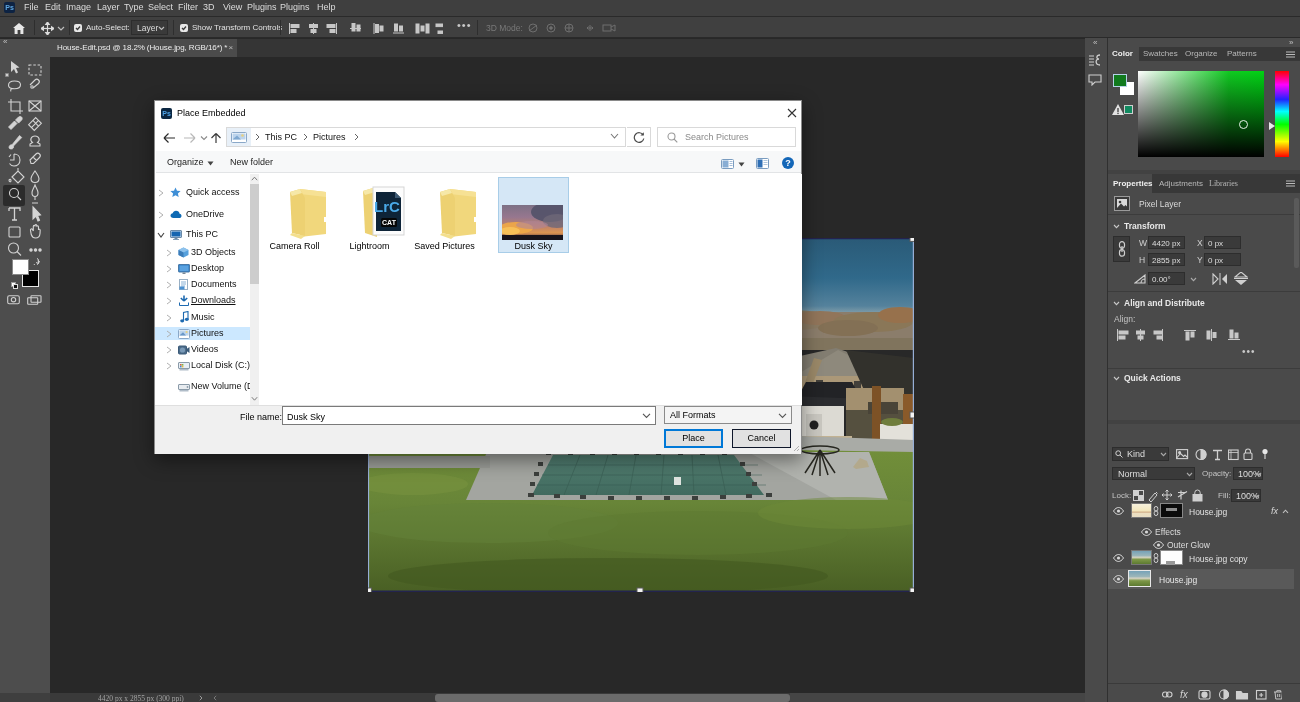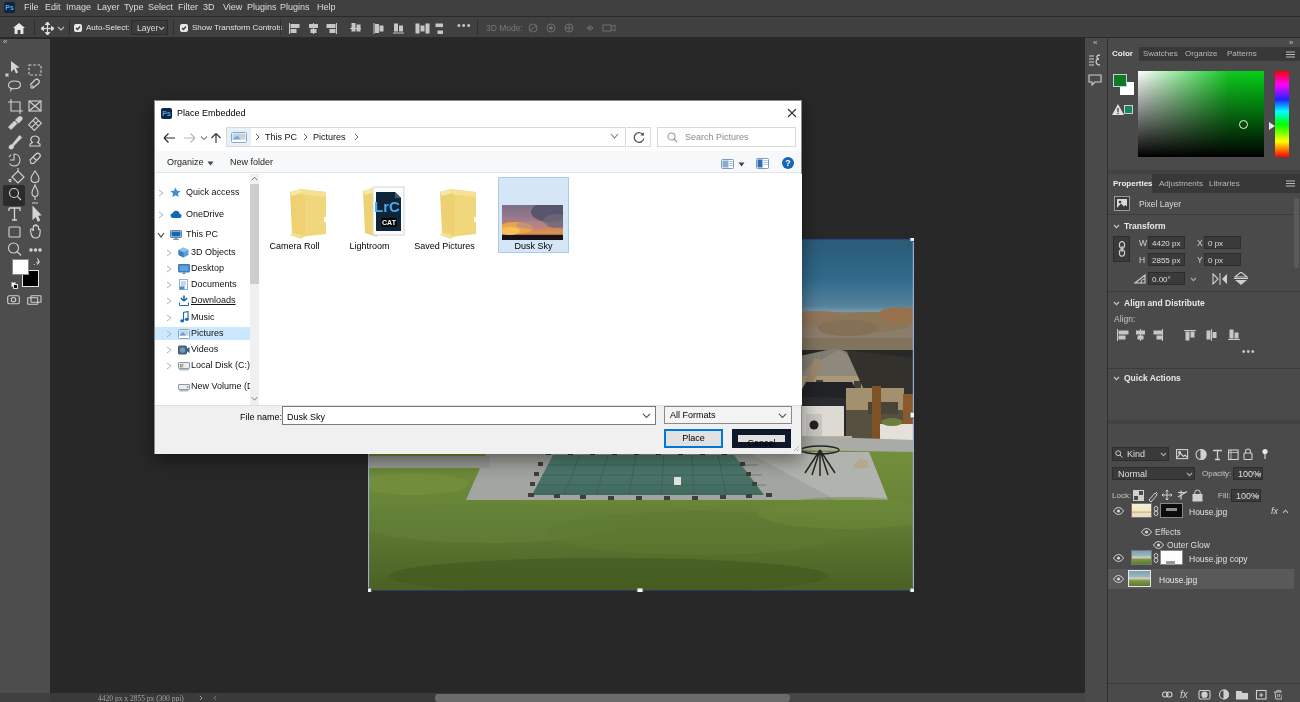--- a/index.html
+++ b/index.html
@@ -19,21 +19,21 @@
 #botleft { left:0; top:693px; width:50px; height:9px; background:#3f3f3f; }
 
 #dockstrip { left:1085px; top:38px; width:23px; height:664px; background:#4a4a4a; border-right:1px solid #303030; color:#cfcfcf; }
 #rpanels { left:1108px; top:38px; width:192px; height:664px; background:#4a4a4a; }
 .ptabbar { position:absolute; left:0; width:192px; background:#383838; }
 .ptab { position:absolute; font-size:8px; color:#b8b8b8; white-space:nowrap; }
 .ptab.on { color:#f0f0f0; font-weight:bold; }
 .well { background:#3a3a3a; border:1px solid #2d2d2d; color:#dedede; white-space:nowrap; overflow:hidden; }
 
 #dlg { left:154px; top:100px; width:648px; height:354px; background:#fff; border:1px solid #8a8a8a; box-shadow:0 6px 18px rgba(0,0,0,0.45); font-size:9.5px; color:#000; }
-.gbtn { position:absolute; background:#e1e1e1; border:6px solid #0f172a; font-size:9px; text-align:center; color:#000; }
+.gbtn { position:absolute; background:#e1e1e1; border:1px solid #0f172a; font-size:9px; text-align:center; color:#000; }
 </style>
 </head>
 <body>
 <div id="stage">
 
   <div class="abs" id="menubar">
     <div style="position:absolute;left:4px;top:2px;width:11px;height:11px;background:#0d2343;border-radius:2px;color:#5fa7e0;font-size:7px;font-weight:bold;text-align:center;line-height:11px;">Ps</div>
     <span class="mi" style="left:24px">File</span>
     <span class="mi" style="left:45px">Edit</span>
     <span class="mi" style="left:66px">Image</span>
@@ -121,20 +121,23 @@
           <circle cx="24" cy="6" r="1.3" fill="#6e6e6e"></circle>
         <circle cx="42" cy="6" r="4"></circle>
           <path d="M38 6 L46 6 M42 2 L42 10"></path>
         <path d="M60 6 L66 6 M63 3 L63 9 M60 6 l1.5 -1.5 M60 6 l1.5 1.5 M66 6 l-1.5 -1.5 M66 6 l-1.5 1.5"></path>
         <rect x="76" y="3" width="8" height="6"></rect>
           <path d="M84 5 L88 3 L88 9 L84 7"></path>
       </g>
     </svg>
   </div>
 
+  <div class="abs" id="tabbar">
+    <div id="doctab">House-Edit.psd @ 18.2% (House.jpg, RGB/16*) *<span style="position:absolute;right:4px;top:0;color:#bbb;">×</span></div>
+  </div>
 
   <div class="abs" id="toolbar">
     <span style="position:absolute;left:3px;top:-2px;color:#c0c0c0;font-size:8px;">«</span>
     <svg style="position:absolute;left:0;top:18px" width="50" height="260" viewBox="0 0 50 260">
       <g stroke="#d4d4d4" stroke-width="1.1" fill="none">
 
         <path d="M11 4 L11 15 L14 12 L16 16.5 L18 15.5 L16 11 L19.5 10.5 Z" fill="#d4d4d4" stroke="none"></path>
         <path d="M7 16 l0 4 m-2 -2 l4 0 m-3.4 -1.4 l2.8 2.8 m0 -2.8 l-2.8 2.8" stroke-width="0.9"></path>
         <rect x="29" y="8" width="12" height="10" stroke-dasharray="2.5 1.8"></rect>
 
@@ -396,21 +399,21 @@
     <div style="position:absolute;left:167px;top:33px;width:14px;height:86px;background:linear-gradient(to bottom,#ff0000 0%,#ff00ff 16%,#2222ff 33%,#00ffff 47%,#00ff00 62%,#ffff00 82%,#ff0000 100%);"></div>
     <svg style="position:absolute;left:160px;top:84px" width="7" height="8" viewBox="0 0 7 8">
         <path d="M1 0 L7 4 L1 8 Z" fill="#e8e8e8"></path>
       </svg>
 
     <div style="position:absolute;left:0;top:132px;width:192px;height:4px;background:#424242;"></div>
     <div class="ptabbar" style="top:136px;height:19px;">
       <div style="position:absolute;left:0;top:0;width:44px;height:19px;background:#4a4a4a;"></div>
       <span class="ptab on" style="left:5px;top:5px;">Properties</span>
       <span class="ptab" style="left:51px;top:5px;">Adjustments</span>
-      <span class="ptab" style="left:101px;top:5px;">Libraries</span>
+      <span class="ptab" style="left:101px;top:5px;font-family:Liberation Serif, serif;">Libraries</span>
       <svg style="position:absolute;right:5px;top:6px" width="9" height="7" viewBox="0 0 9 7">
           <g stroke="#bbb" stroke-width="1">
             <line x1="0" y1="1" x2="9" y2="1"></line>
             <line x1="0" y1="3.5" x2="9" y2="3.5"></line>
             <line x1="0" y1="6" x2="9" y2="6"></line>
           </g>
         </svg>
     </div>
     <div style="position:absolute;left:0;top:155px;width:192px;height:227px;background:#4a4a4a;"></div>
     <div style="position:absolute;left:6px;top:158px;width:16px;height:15px;border:1px solid #9a9a9a;background:#3a3a3a;"></div>

